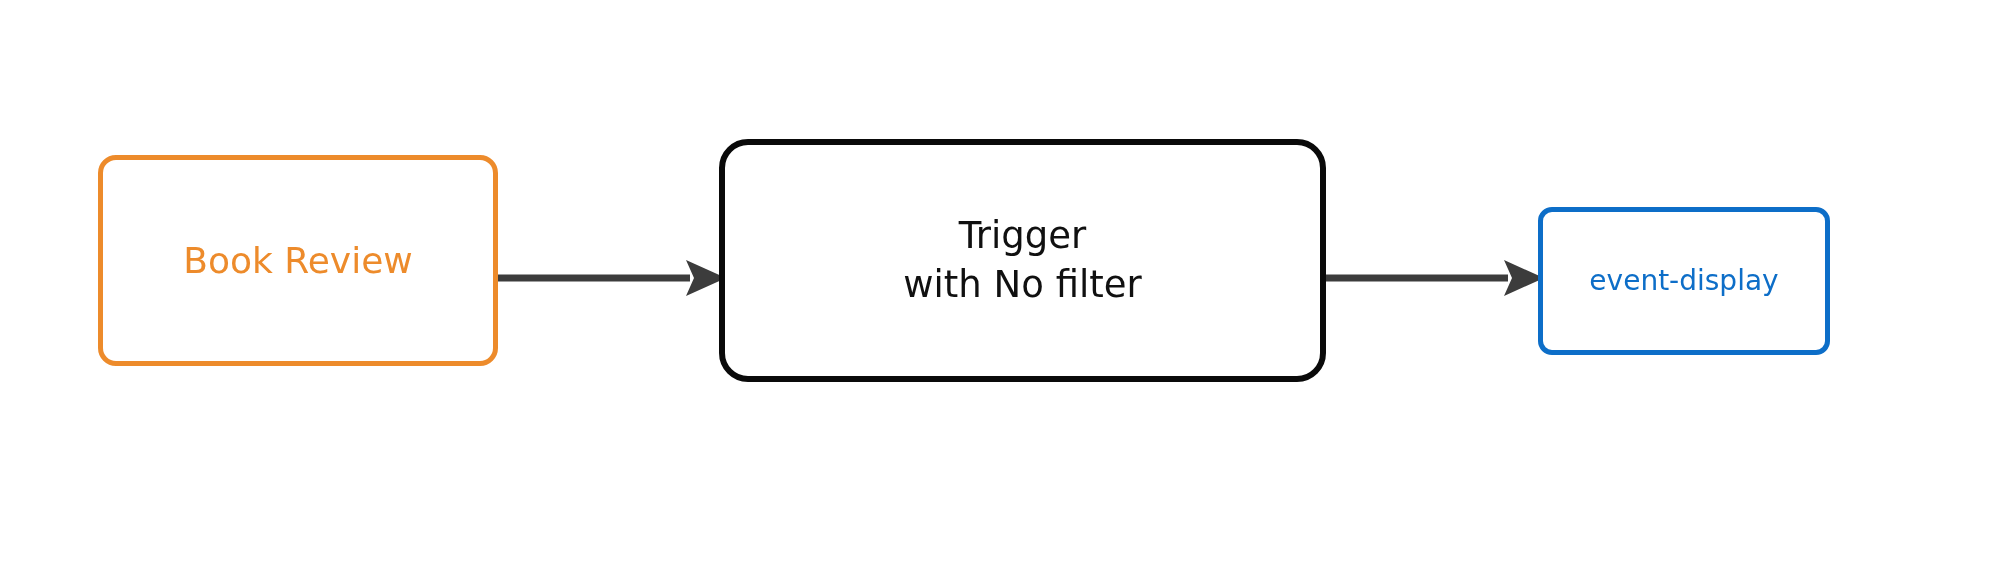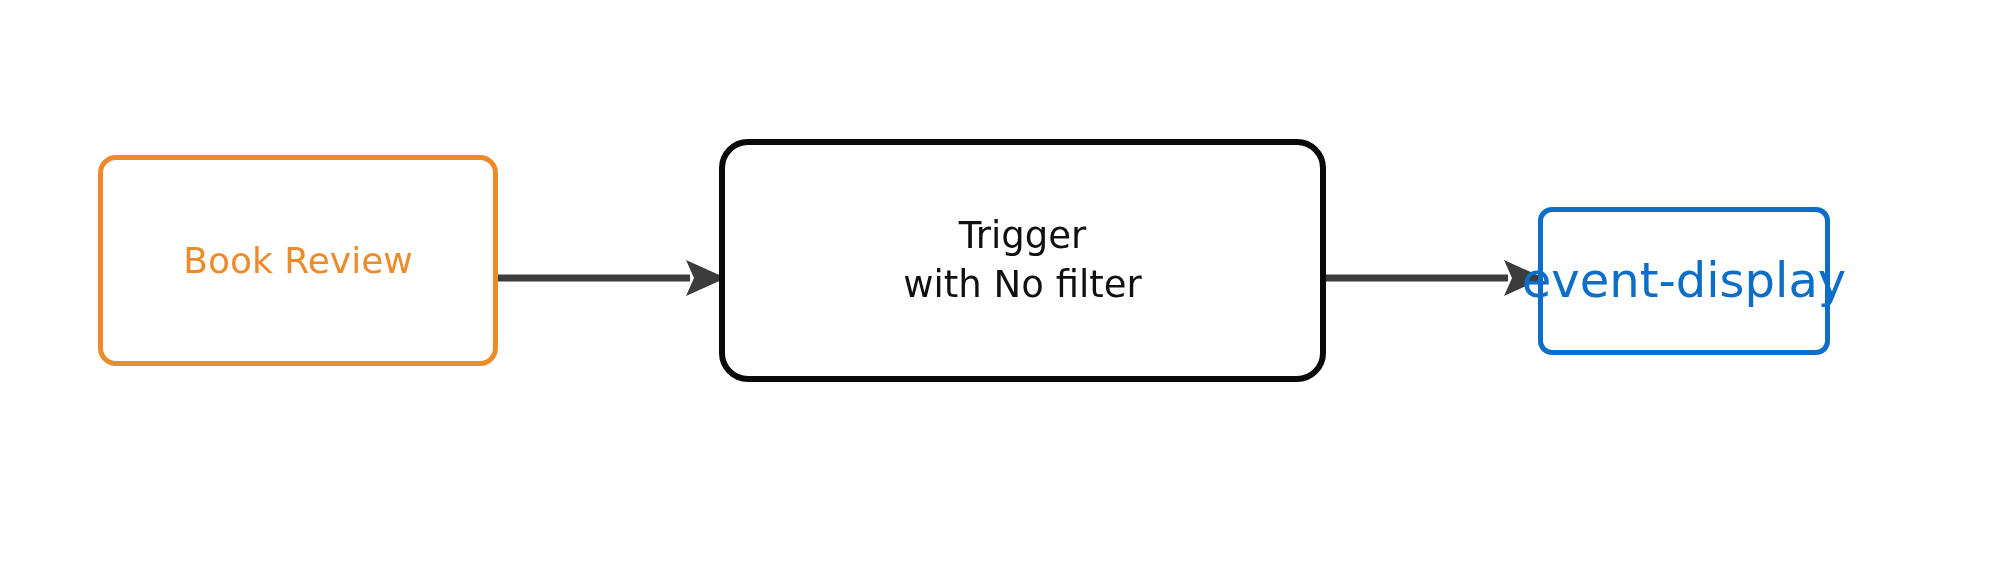--- a/index.html
+++ b/index.html
@@ -53,21 +53,21 @@
   }
   
   #node-sink {
     left: 1538px;
     top: 207px;
     width: 292px;
     height: 148px;
     border: 5px solid #0D6EC8;
     border-radius: 14px;
     color: #0D6EC8;
-    font-size: 48px;
+    font-size: 28px;
   }
   .node-line { display: block; white-space: pre; }
 
   
   .edge {
     position: absolute;
     height: 44px;
     display: block;
   }
   #edge-broker-trigger {

